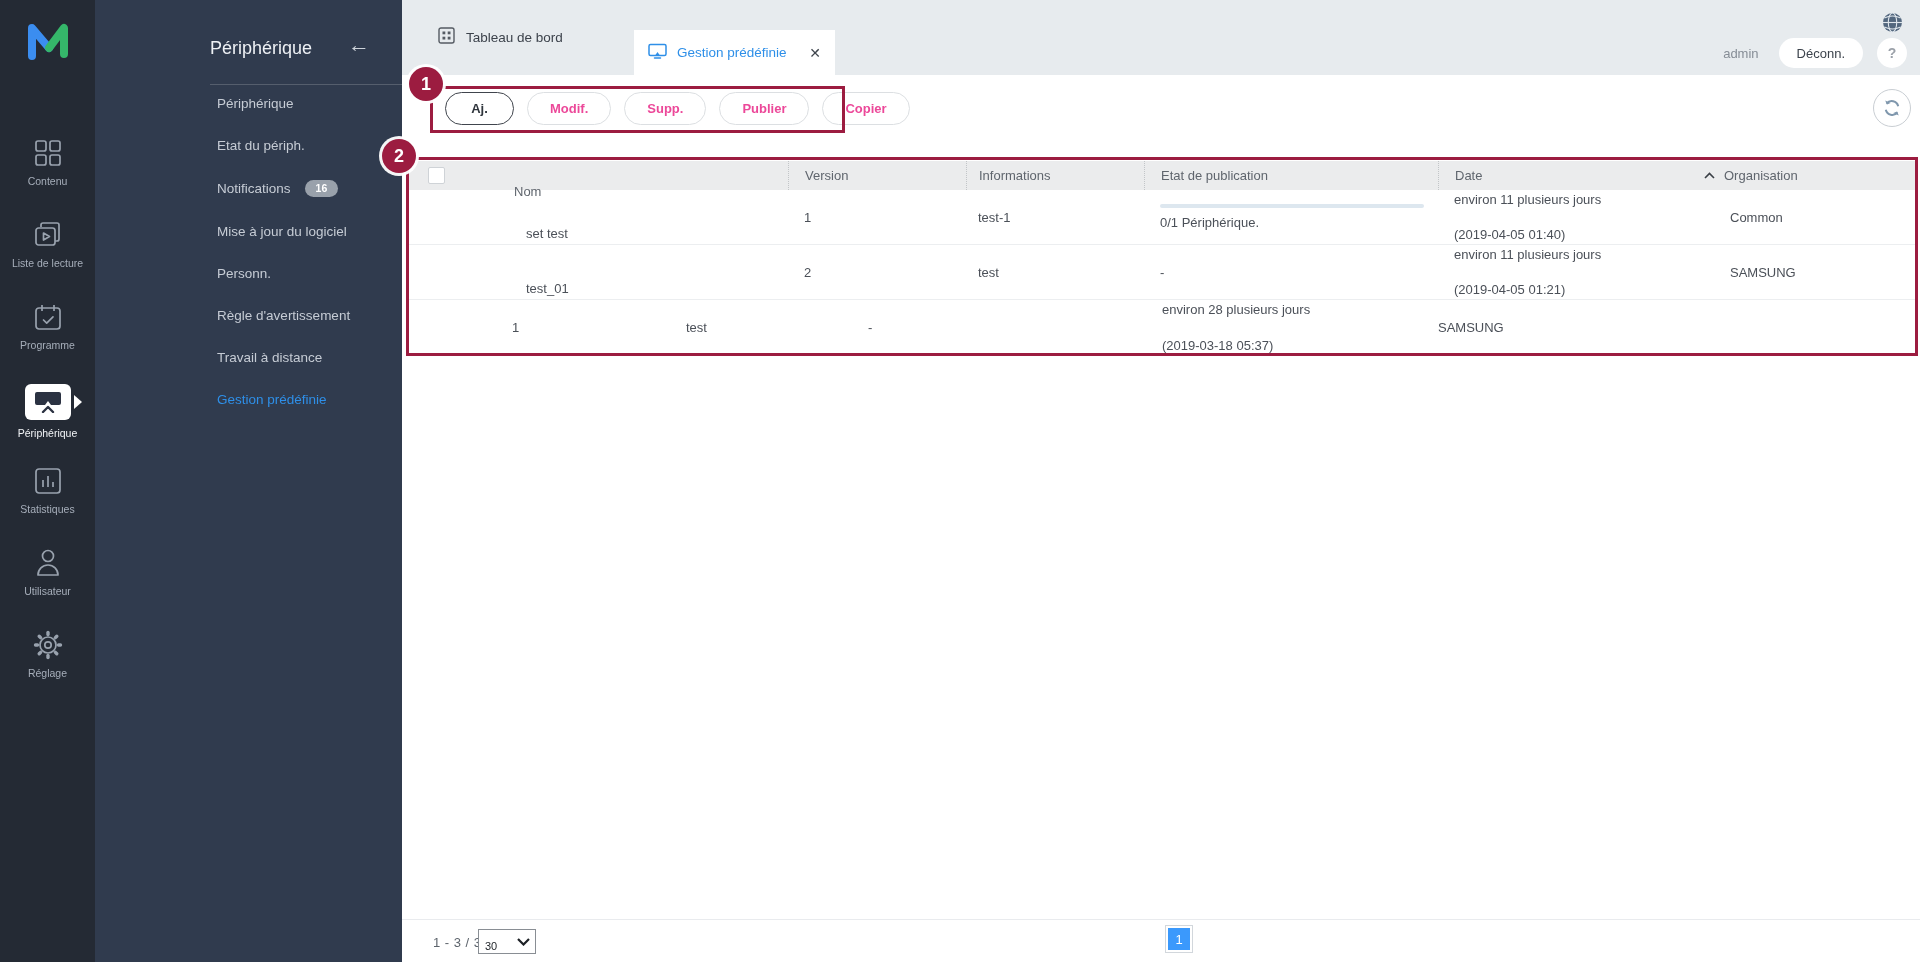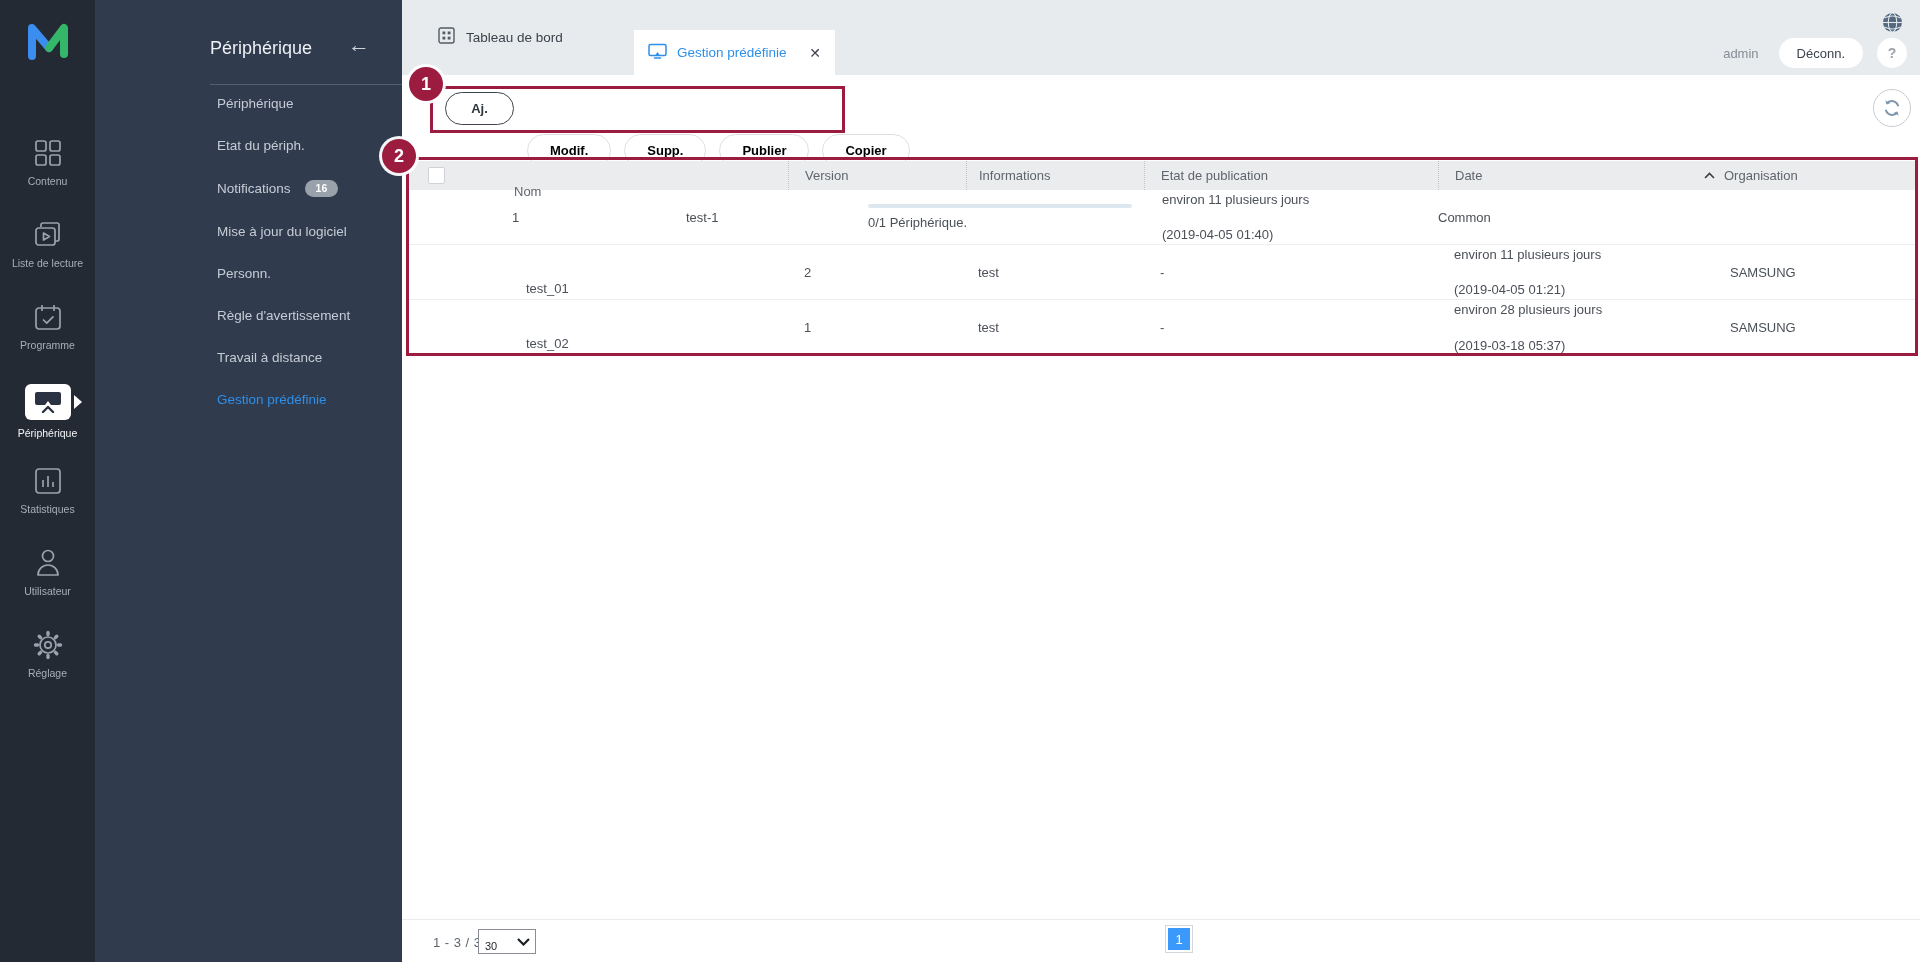--- a/index.html
+++ b/index.html
@@ -39,21 +39,21 @@
   .globe { position:absolute; right:17px; top:12px; cursor:pointer; }
   .userbox { position:absolute; right:13px; top:38px; display:flex; align-items:center; gap:14px; }
   .user-name { font-size:13px; color:#868d96; margin-right:6px; }
   .logout-btn { height:30px; border-radius:15px; background:#ffffff; border:none; padding:0 18px; font-size:13px; color:#3c434c; cursor:pointer; font-family:inherit; }
   .help-btn { width:30px; height:30px; border-radius:50%; background:#fff; border:none; color:#9ba1a9; font-size:14px; font-weight:bold; cursor:pointer; font-family:inherit; }
 
   
   .toolbar { position:absolute; left:43px; top:92px; display:flex; gap:13px; }
   .pill-btn { height:33px; min-width:69px; padding:0 22px; border-radius:17px; background:#fff; font-size:13px; font-family:inherit; cursor:pointer;font-weight:bold; }
   .pill-btn.enabled { border:1px solid #40454d; color:#2f353c; }
-  .pill-btn.disabled { border:1px solid #dcdfe2; color:#000000; cursor:default;margin-top:42px; }
+  .pill-btn.disabled { border:1px solid #dcdfe2; color:#ec4899; cursor:default; }
   .refresh-btn { position:absolute; right:9px; top:89px; width:38px; height:38px; border-radius:50%; background:#fff; border:1.5px solid #c9ced3; display:flex; align-items:center; justify-content:center; cursor:pointer; }
 
   
   .table { position:absolute; left:6px; top:161px; width:1508px; }
   .thead { display:flex; align-items:center; height:29px; background:#ebeced; }
   .th { font-size:13px; color:#5f656d; display:flex; align-items:center; height:100%; }
   .trow { display:flex; align-items:center; height:55px; background:#fff; border-bottom:1px solid #eceef0; }
   .trow:last-child { border-bottom:none; }
   .td { font-size:13px; color:#4b5058; display:flex; align-items:center; height:100%; }
   .col-check { width:88px; padding-left:20px; }
@@ -307,20 +307,21 @@
             <svg width="11" height="7" viewBox="0 0 11 7" fill="none">
                 <path d="M1 6 L5.5 1.5 L10 6" stroke="#3a3f46" stroke-width="1.6"></path>
               </svg>
           </span>
           <span>Organisation</span>
         </div>
       </div>
 
       <div class="trow">
         <div class="td col-check"></div>
+        <div class="td col-nom">set test</div>
         <div class="td col-ver">1</div>
         <div class="td col-info">test-1</div>
         <div class="td col-pub pub-cell">
           <div class="progress-track"></div>
           <span>0/1 Périphérique.</span>
         </div>
         <div class="td col-date date-cell">
           <span>environ 11 plusieurs jours</span>
           <span>(2019-04-05 01:40)</span>
         </div>
@@ -335,21 +336,20 @@
         <div class="td col-pub">-</div>
         <div class="td col-date date-cell">
           <span>environ 11 plusieurs jours</span>
           <span>(2019-04-05 01:21)</span>
         </div>
         <div class="td col-org">SAMSUNG</div>
       </div>
 
       <div class="trow">
         <div class="td col-check"></div>
-        <div class="td col-nom">test_02</div>
         <div class="td col-ver">1</div>
         <div class="td col-info">test</div>
         <div class="td col-pub">-</div>
         <div class="td col-date date-cell">
           <span>environ 28 plusieurs jours</span>
           <span>(2019-03-18 05:37)</span>
         </div>
         <div class="td col-org">SAMSUNG</div>
       </div>
     </div>

